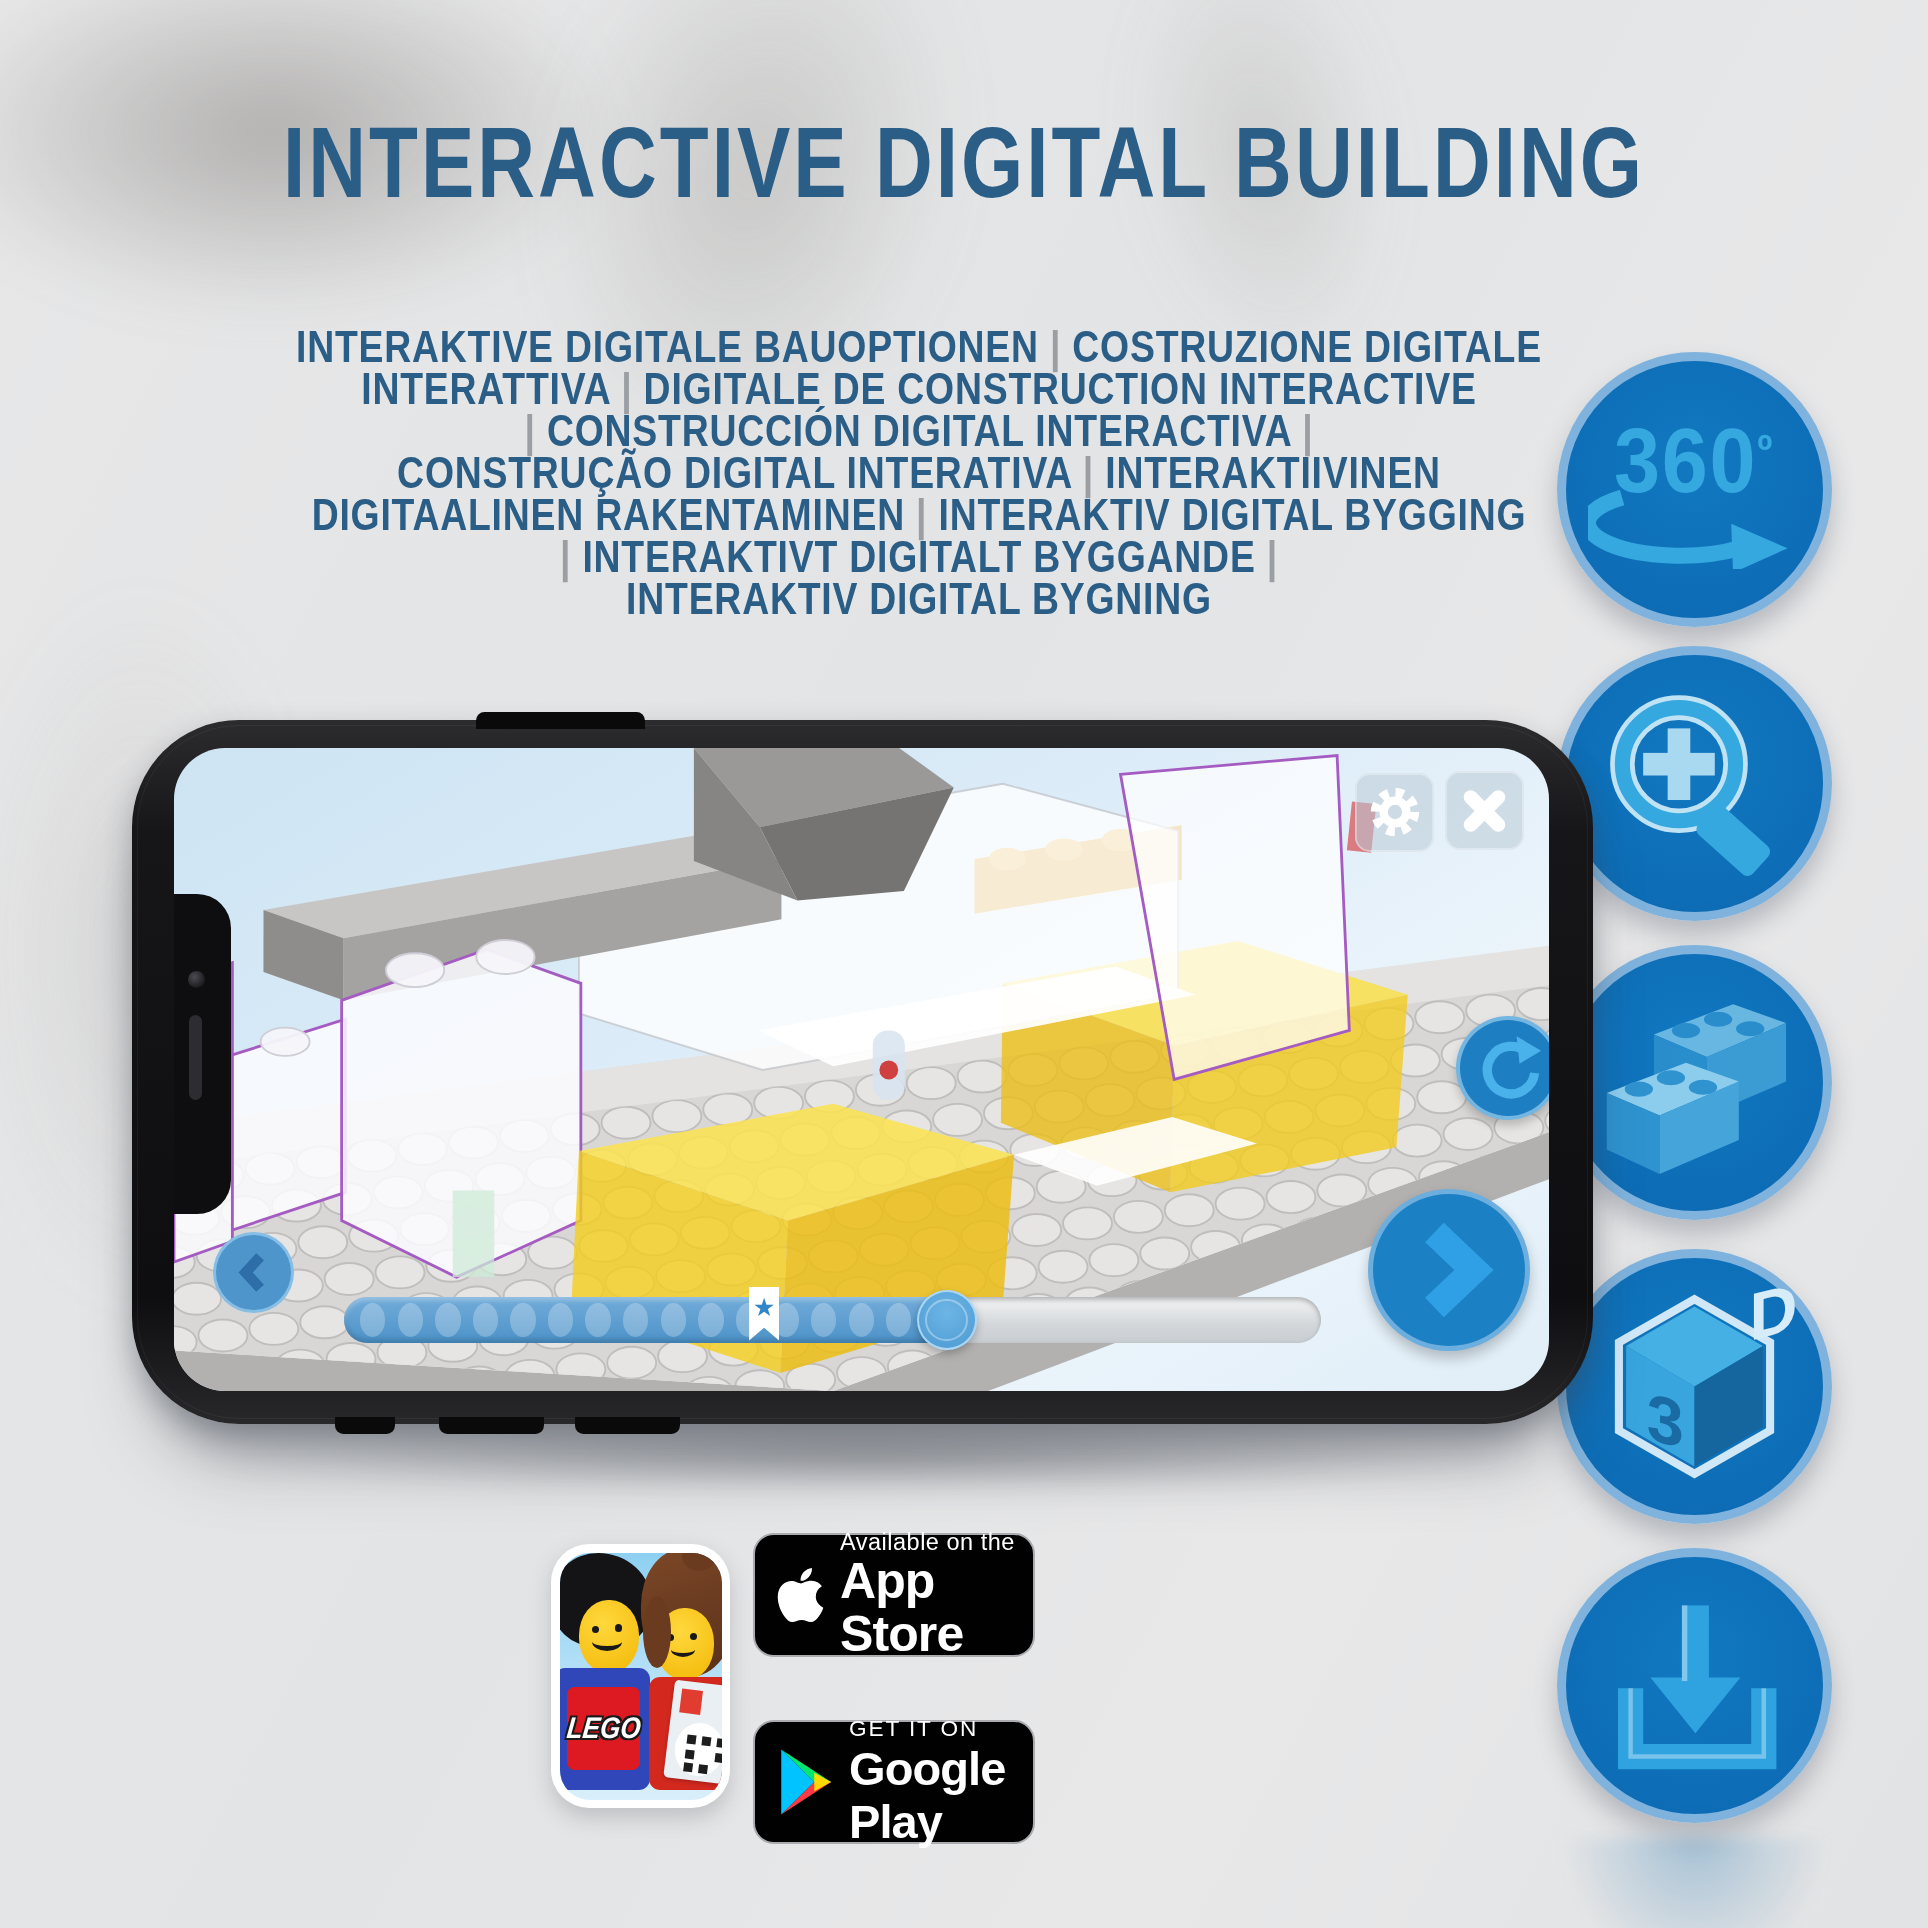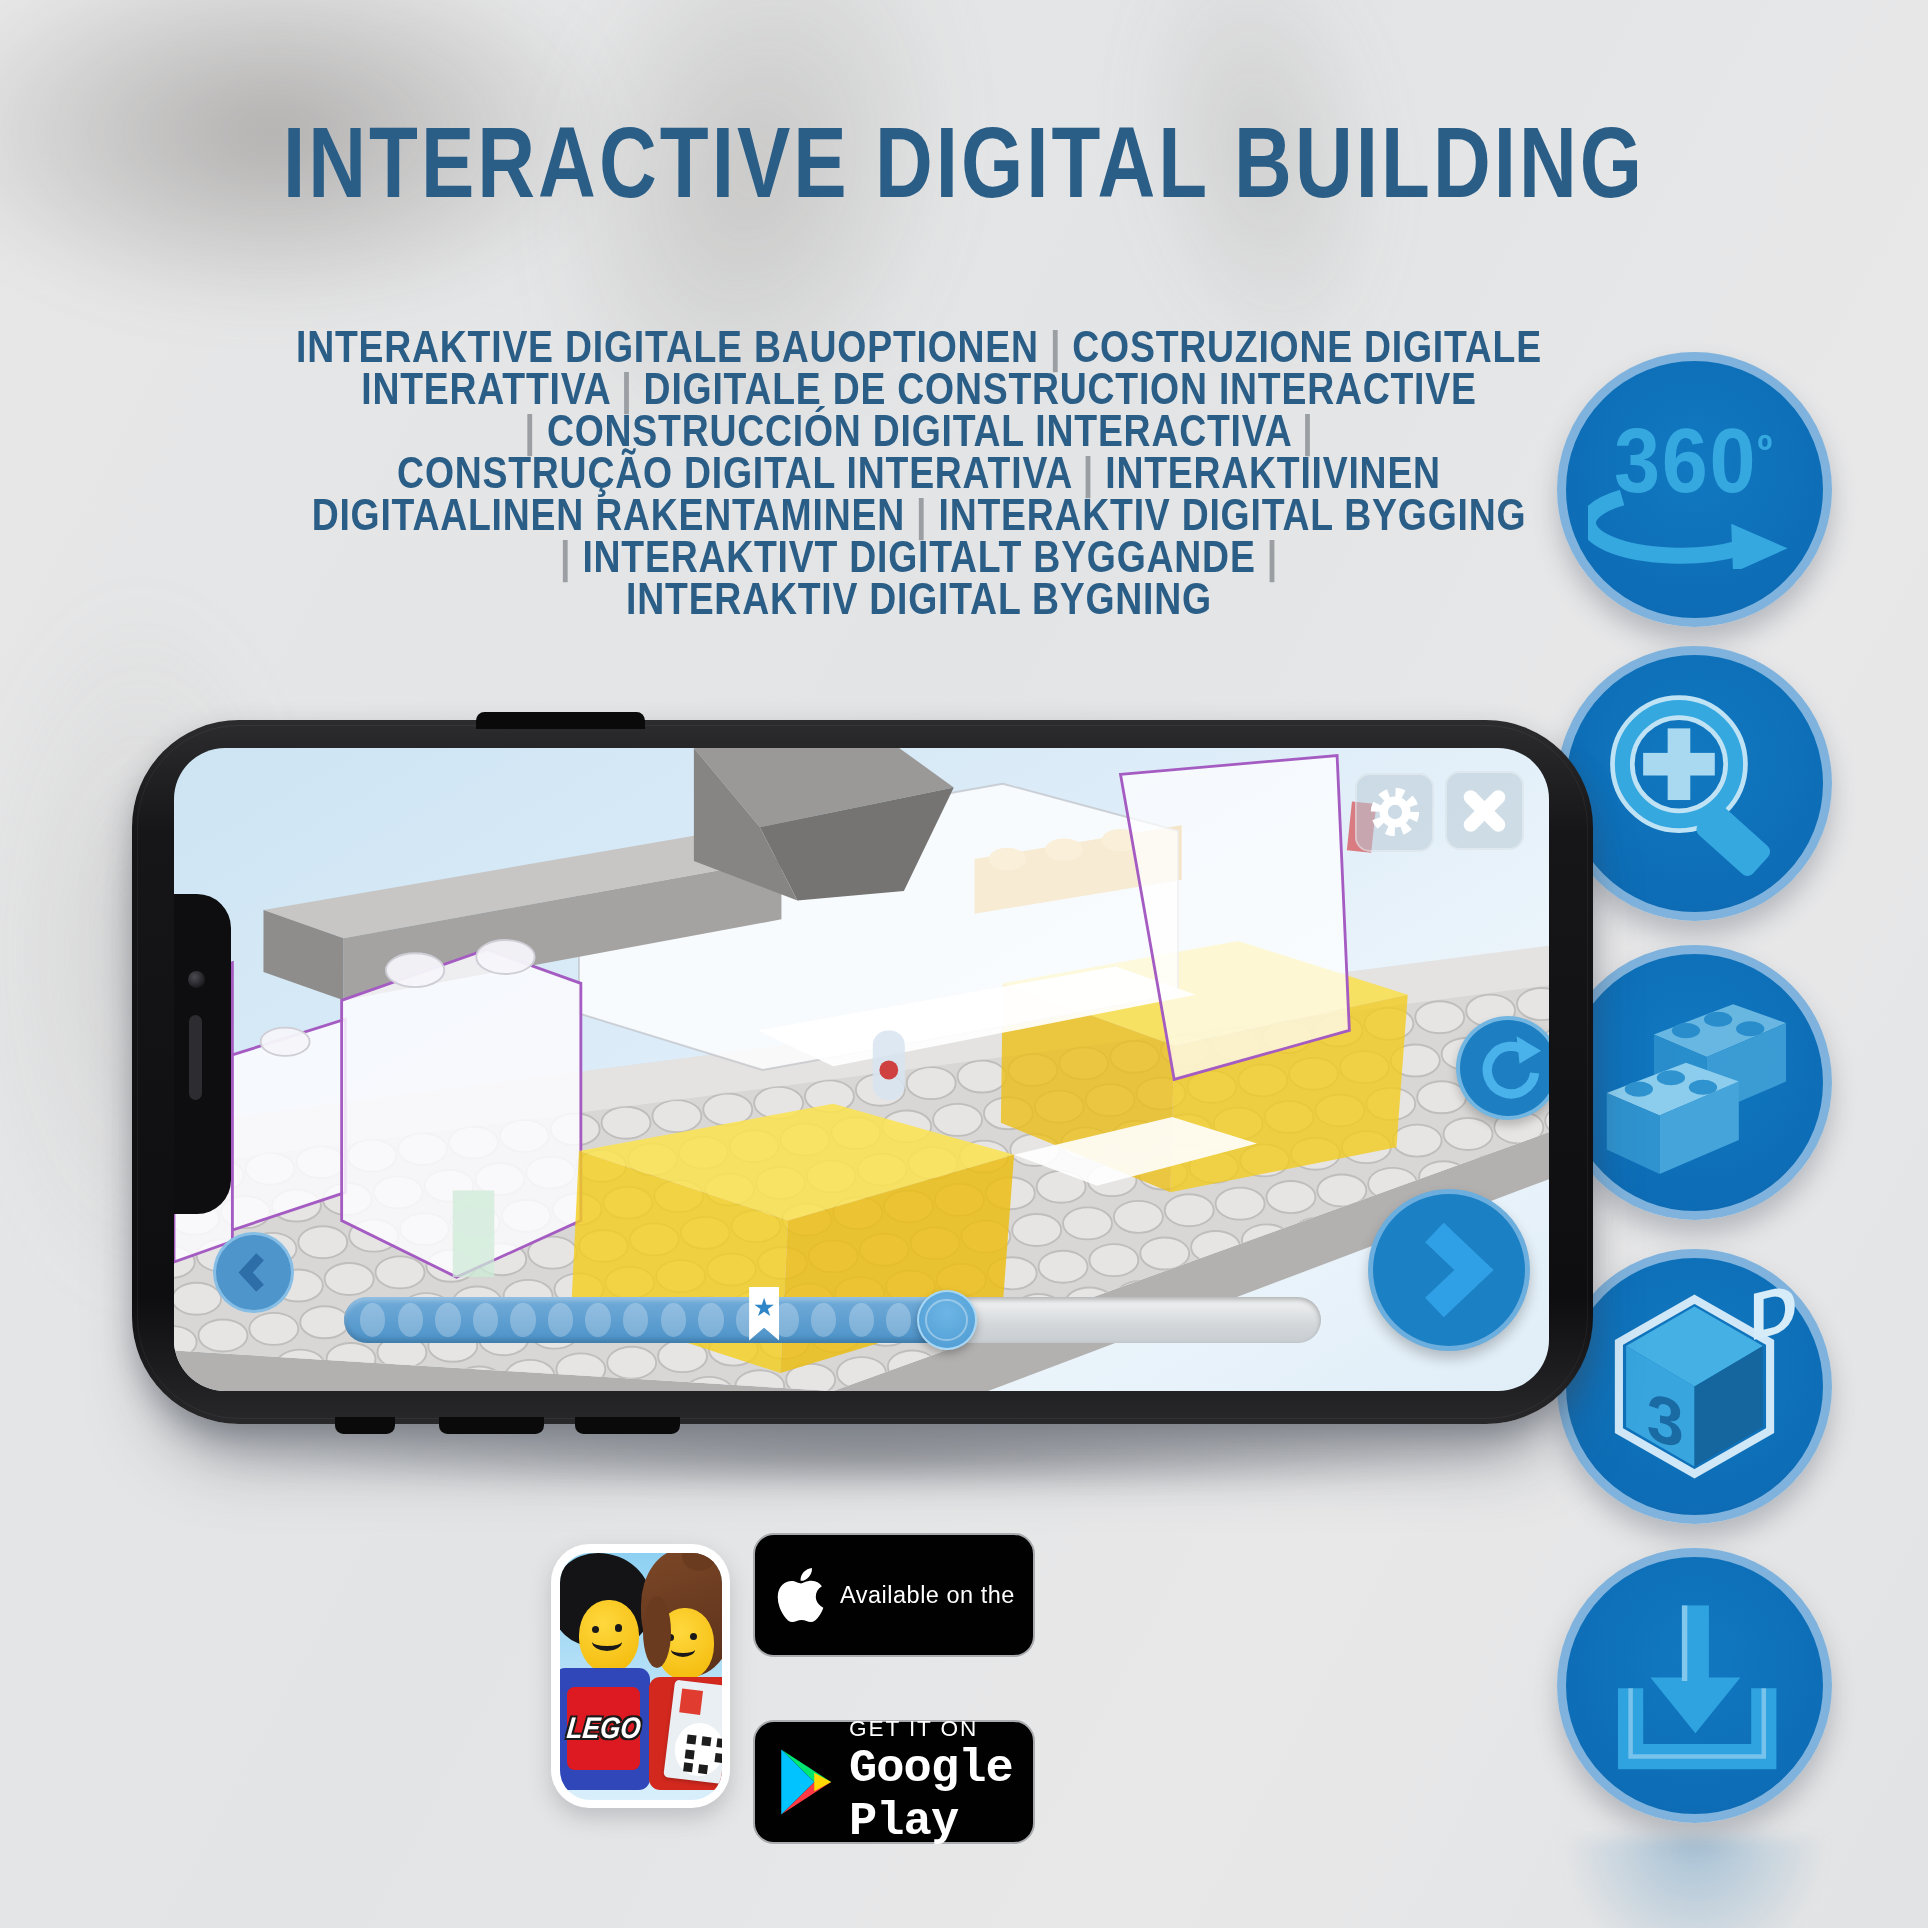--- a/index.html
+++ b/index.html
@@ -119,21 +119,21 @@
       box-shadow:15px 0 0 #1d1d1d,30px 0 0 #1d1d1d,0 15px 0 #1d1d1d,30px 15px 0 #1d1d1d,0 28px 0 #1d1d1d,15px 28px 0 #1d1d1d;}
 
   .store-badge{position:absolute;left:753px;width:282px;height:124px;border-radius:21px;background:#010101;
                border:2.8px solid #a9abae;display:flex;align-items:center;cursor:pointer;color:#fff;}
   .appstore{top:1533px;} .gplay{top:1720px;}
   .badge-logo{flex:none;margin-left:21px;margin-right:15px;display:flex;align-items:center;}
   .badge-text{display:flex;flex-direction:column;justify-content:center;}
   .badge-tag{font-size:23.5px;line-height:26px;letter-spacing:0.5px;}
   .badge-name{font-size:50px;line-height:53px;font-weight:bold;letter-spacing:-0.9px;}
   .gplay .badge-tag{letter-spacing:1.9px;font-size:22.6px;}
-  .gplay .badge-name{font-size:47px;font-family:Liberation Mono, monospace;}
+  .gplay .badge-name{font-size:47px;}
 </style>
 </head>
 <body>
 
 <div class="stage">
   <div class="smudge smudge-a"></div>
   <div class="smudge smudge-b"></div>
   <div class="smudge smudge-c"></div>
   <div class="smudge smudge-d"></div>
 
@@ -593,20 +593,21 @@
   </div>
 
   <div class="store-badge appstore">
     <span class="badge-logo">
       <svg width="49" height="62" viewBox="0 0 384 512" fill="#fff">
         <path d="M318.7 268.7c-.2-36.7 16.4-64.4 50-84.8-18.8-26.9-47.2-41.7-84.7-44.6-35.5-2.7-74.3 20.7-88.5 20.7-15 0-49.4-19.7-76.4-19.7C63.3 141.2 4 184.8 4 273.5q0 39.3 14.4 81.2c12.8 36.7 59 126.7 107.2 125.2 25.2-.6 43-17.9 75.8-17.9 31.8 0 48.3 17.9 76.4 17.9 48.6-.7 90.4-82.5 102.6-119.3-65.2-30.7-61.7-90-61.7-91.9zm-56.6-164.2c27.3-32.4 24.8-61.9 24-72.5-24.1 1.4-52 16.4-67.9 34.9-17.5 19.8-27.8 44.3-25.6 71.9 26.1 2 49.9-11.4 69.5-34.3z"></path>
       </svg>
     </span>
     <span class="badge-text">
       <span class="badge-tag">Available on the</span>
+      <span class="badge-name">App Store</span>
     </span>
   </div>
 
   <div class="store-badge gplay">
     <span class="badge-logo">
       <svg width="58" height="68" viewBox="0 0 100 116">
         <polygon points="9,2 95,58 66,58" fill="#00e76f"></polygon>
         <polygon points="9,114 95,58 66,58" fill="#ff3a44"></polygon>
         <polygon points="66,42 95,58 66,74" fill="#ffd900"></polygon>
         <polygon points="9,2 9,114 66,58" fill="#00c3ff"></polygon>

